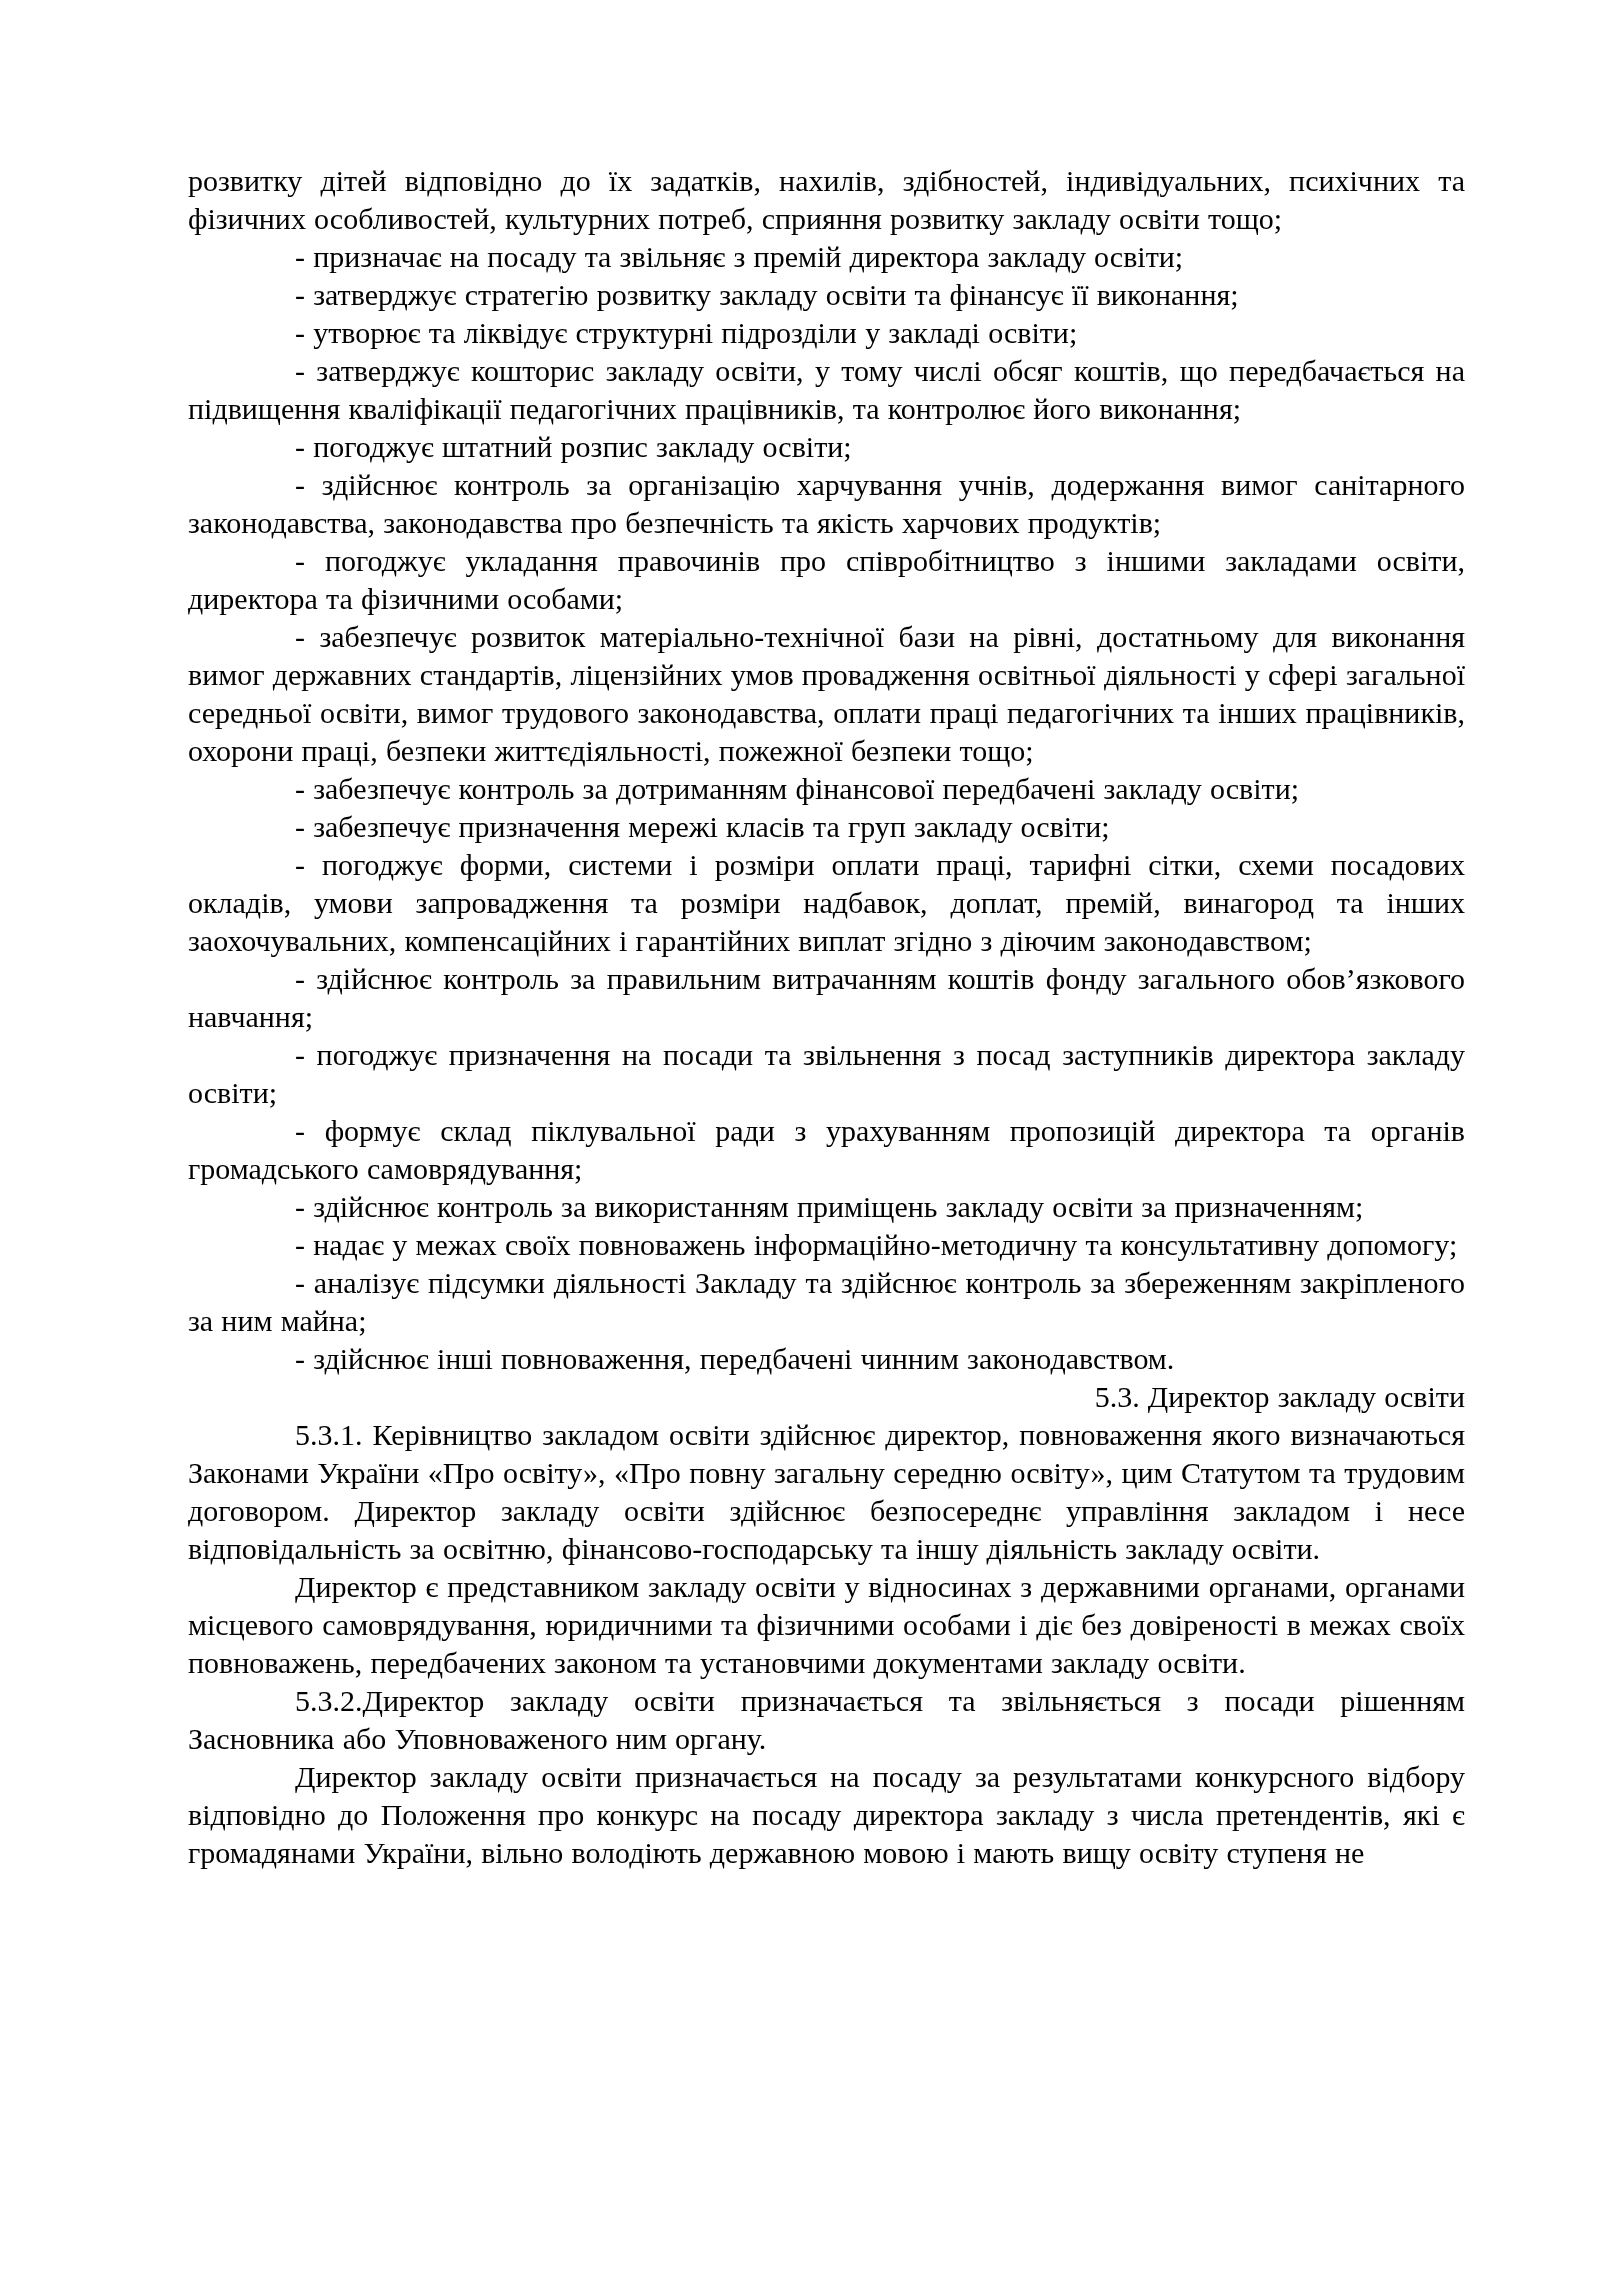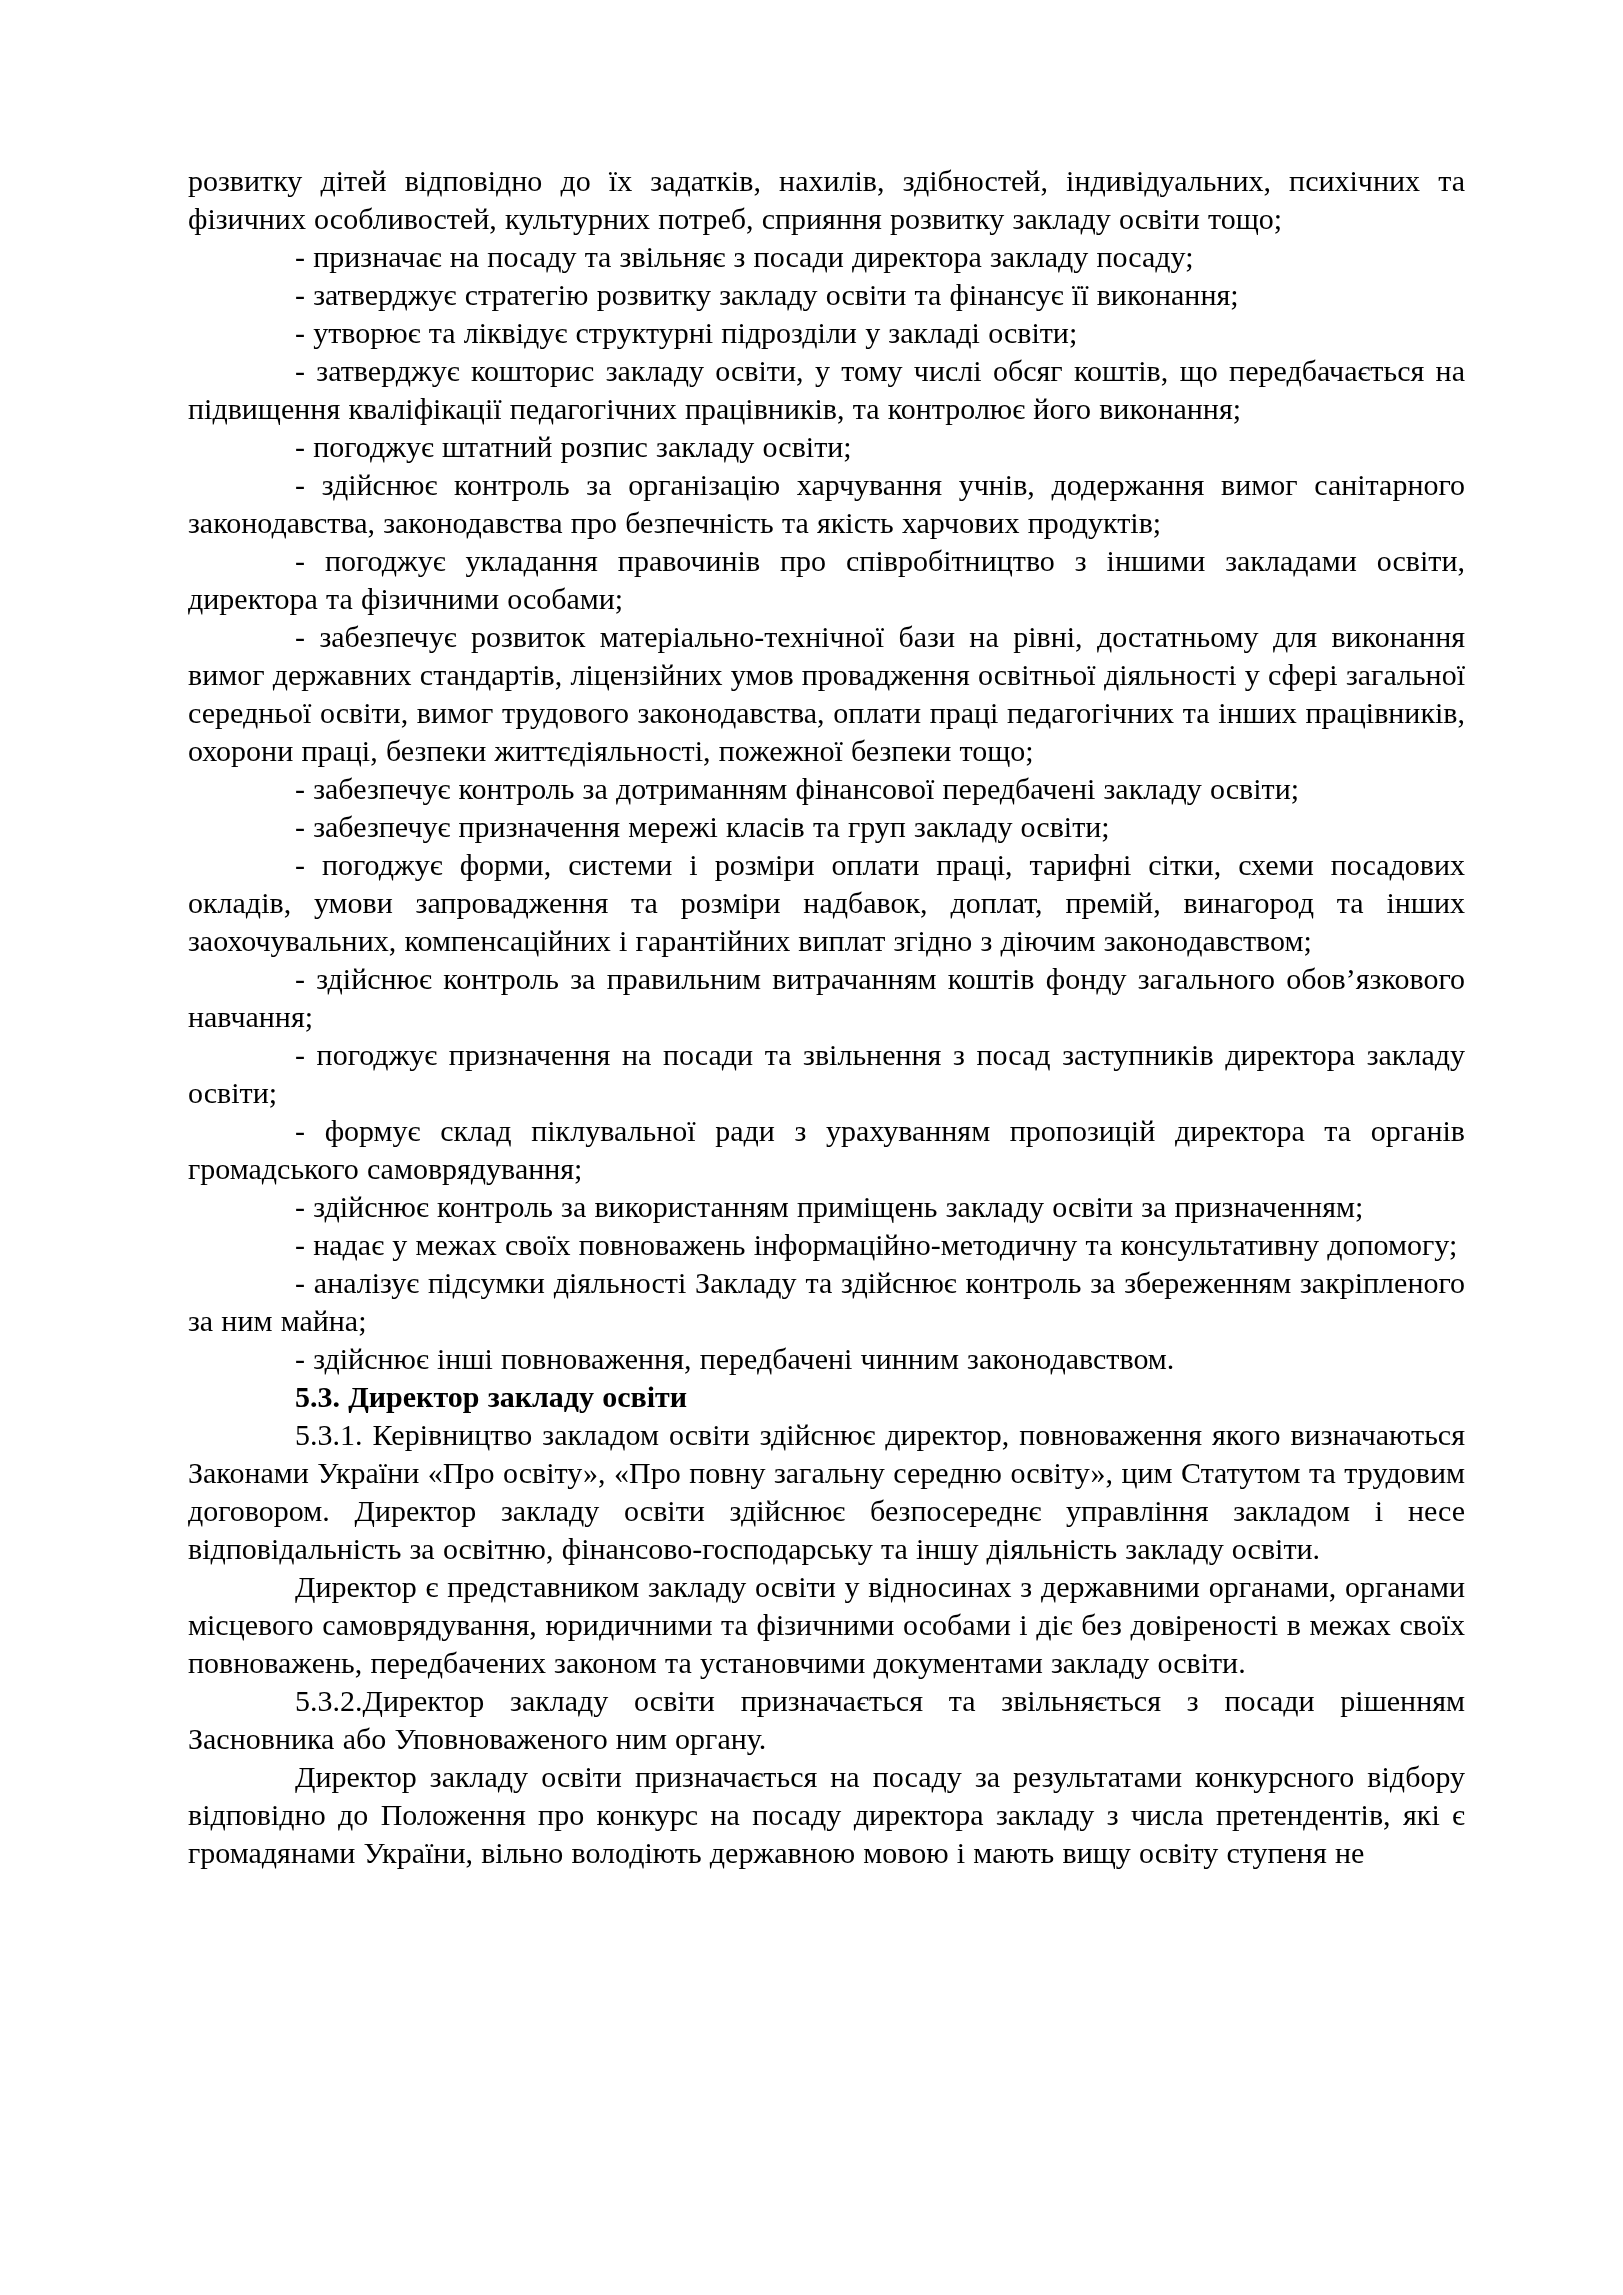--- a/index.html
+++ b/index.html
@@ -28,31 +28,31 @@
     line-height: 38px;
     color: #000000;
     text-align: justify;
     text-indent: 107px;
     word-spacing: 0.7px;
   }
   .text-block p.continuation {
     text-indent: 0;
   }
   .text-block p.heading {
-    font-weight: 700;
-    text-align: left;
+    font-weight: 400;
+    text-align: right;
   }
 </style>
 </head>
 <body>
 
 <div class="page">
   <div class="text-block">
     <p class="continuation">розвитку дітей відповідно до їх задатків, нахилів, здібностей, індивідуальних, психічних та фізичних особливостей, культурних потреб, сприяння розвитку закладу освіти тощо;</p>
-    <p>- призначає на посаду та звільняє з посади директора закладу посаду;</p>
+    <p>- призначає на посаду та звільняє з премій директора закладу освіти;</p>
     <p>- затверджує стратегію розвитку закладу освіти та фінансує її виконання;</p>
     <p>- утворює та ліквідує структурні підрозділи у закладі освіти;</p>
     <p>- затверджує кошторис закладу освіти, у тому числі обсяг коштів, що передбачається на підвищення кваліфікації педагогічних працівників, та контролює його виконання;</p>
     <p>- погоджує штатний розпис закладу освіти;</p>
     <p>- здійснює контроль за організацію харчування учнів, додержання вимог санітарного законодавства, законодавства про безпечність та якість харчових продуктів;</p>
     <p>- погоджує укладання правочинів про співробітництво з іншими закладами освіти, директора та фізичними особами;</p>
     <p>- забезпечує розвиток матеріально-технічної бази на рівні, достатньому для виконання вимог державних стандартів, ліцензійних умов провадження освітньої діяльності у сфері загальної середньої освіти, вимог трудового законодавства, оплати праці педагогічних та інших працівників, охорони праці, безпеки життєдіяльності, пожежної безпеки тощо;</p>
     <p>- забезпечує контроль за дотриманням фінансової передбачені закладу освіти;</p>
     <p>- забезпечує призначення мережі класів та груп закладу освіти;</p>
     <p>- погоджує форми, системи і розміри оплати праці, тарифні сітки, схеми посадових окладів, умови запровадження та розміри надбавок, доплат, премій, винагород та інших заохочувальних, компенсаційних і гарантійних виплат згідно з діючим законодавством;</p>

